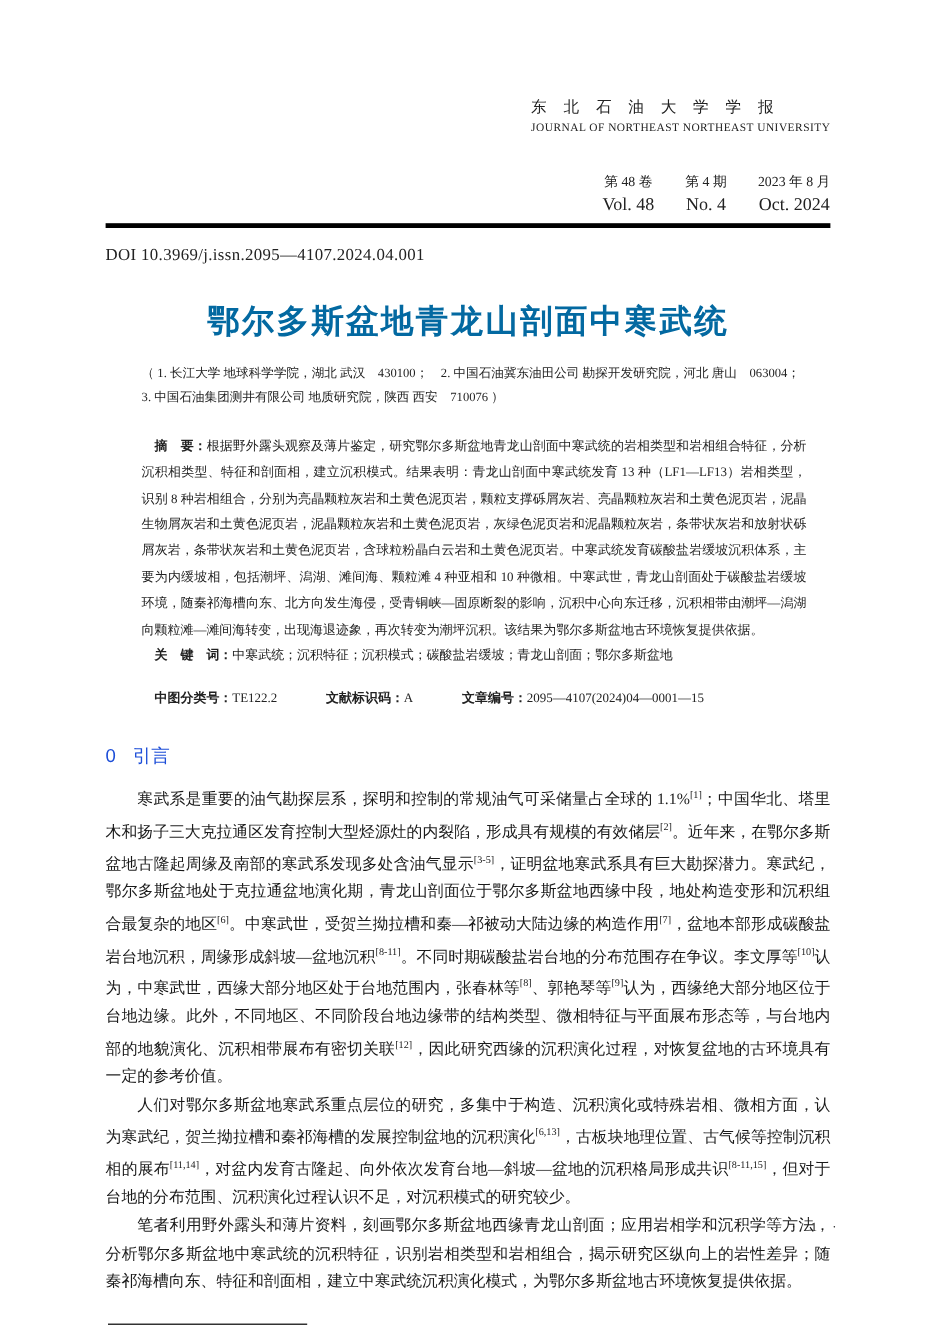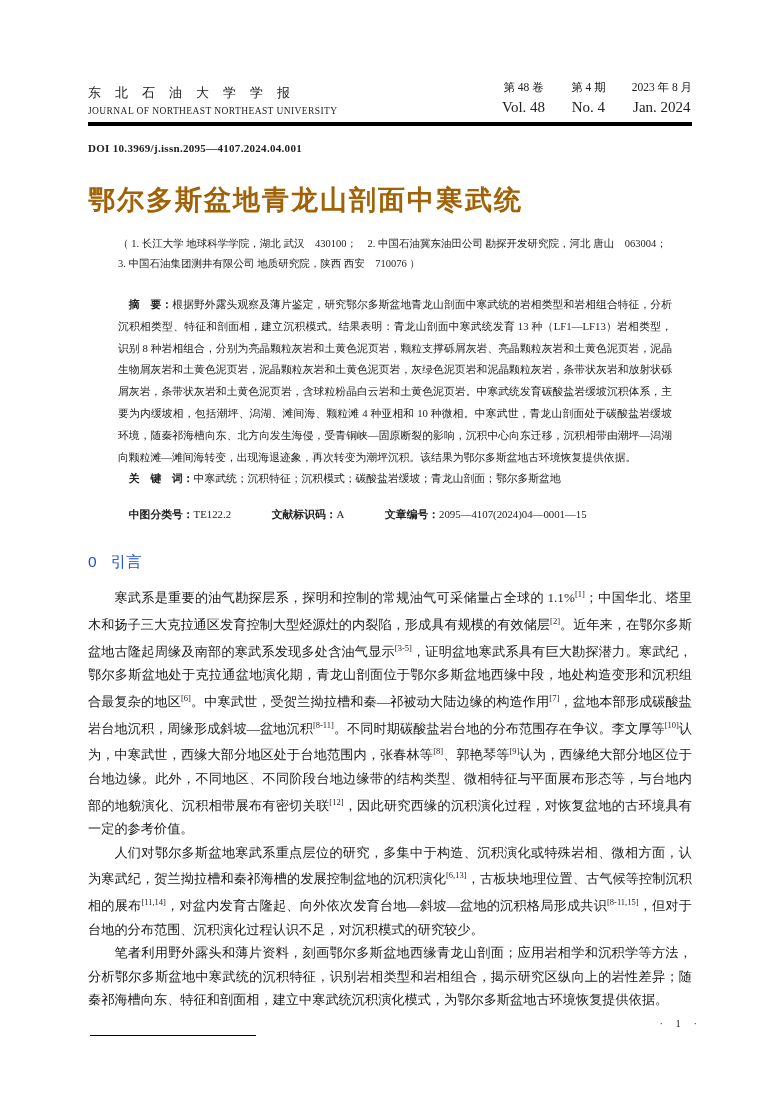--- a/index.html
+++ b/index.html
@@ -18,61 +18,62 @@
     overflow: hidden;
     box-sizing: border-box;
     padding: 80px 88px 0 88px;
   }
 
   
   .jheader {
     display: flex;
     justify-content: space-between;
     align-items: flex-end;
+    flex-direction: column;
   }
   .jh-cn {
     font-size: 13px;
     letter-spacing: 14px;
     white-space: nowrap;
     color: #222;
   }
   .jh-en {
     font-size: 9.5px;
     letter-spacing: 0.4px;
     margin-top: 4px;
     white-space: nowrap;
     color: #222;
   }
   .jh-right { display: flex; gap: 26px; }
-  .jh-col { text-align: center; }
+  .jh-col { text-align: center; margin-top: 32px; }
   .jh-col .cn { font-size: 11.5px; white-space: nowrap; color: #222; }
   .jh-col .en { font-size: 15px; margin-top: 4px; white-space: nowrap; color: #222; }
 
   .head-rule {
     height: 4px;
     background: #000;
     margin-top: 6px;
   }
 
   .doi-line {
     margin-top: 16px;
-    font-size: 11px;
+    font-size: 14px;
     letter-spacing: 0.3px;
     color: #222;
-    font-weight: bold;
   }
 
   
   .art-title {
     margin: 26px 0 0 0;
+    text-align: center;
     font-size: 27px;
     font-weight: bold;
     line-height: 41px;
     letter-spacing: 2px;
-    color: #a16207;
+    color: #0369a1;
   }
   .authors-line {
     margin-top: 21px;
     text-align: center;
     font-size: 14.5px;
     letter-spacing: 1px;
     color: #111;
   }
   .authors-line sup { font-size: 9px; }
   .affil-block {
@@ -162,21 +163,21 @@
       <div class="jh-col">
         <div class="cn">第 48 卷</div>
         <div class="en">Vol. 48</div>
       </div>
       <div class="jh-col">
         <div class="cn">第 4 期</div>
         <div class="en">No. 4</div>
       </div>
       <div class="jh-col">
         <div class="cn">2023 年 8 月</div>
-        <div class="en">Jan. 2024</div>
+        <div class="en">Oct. 2024</div>
       </div>
     </div>
   </header>
 
   <div class="head-rule"></div>
 
   <div class="doi-line">DOI 10.3969/j.issn.2095—4107.2024.04.001</div>
 
   <h1 class="art-title"><span>鄂尔多斯盆地青龙山剖面中寒武统</span><br></h1>
 

